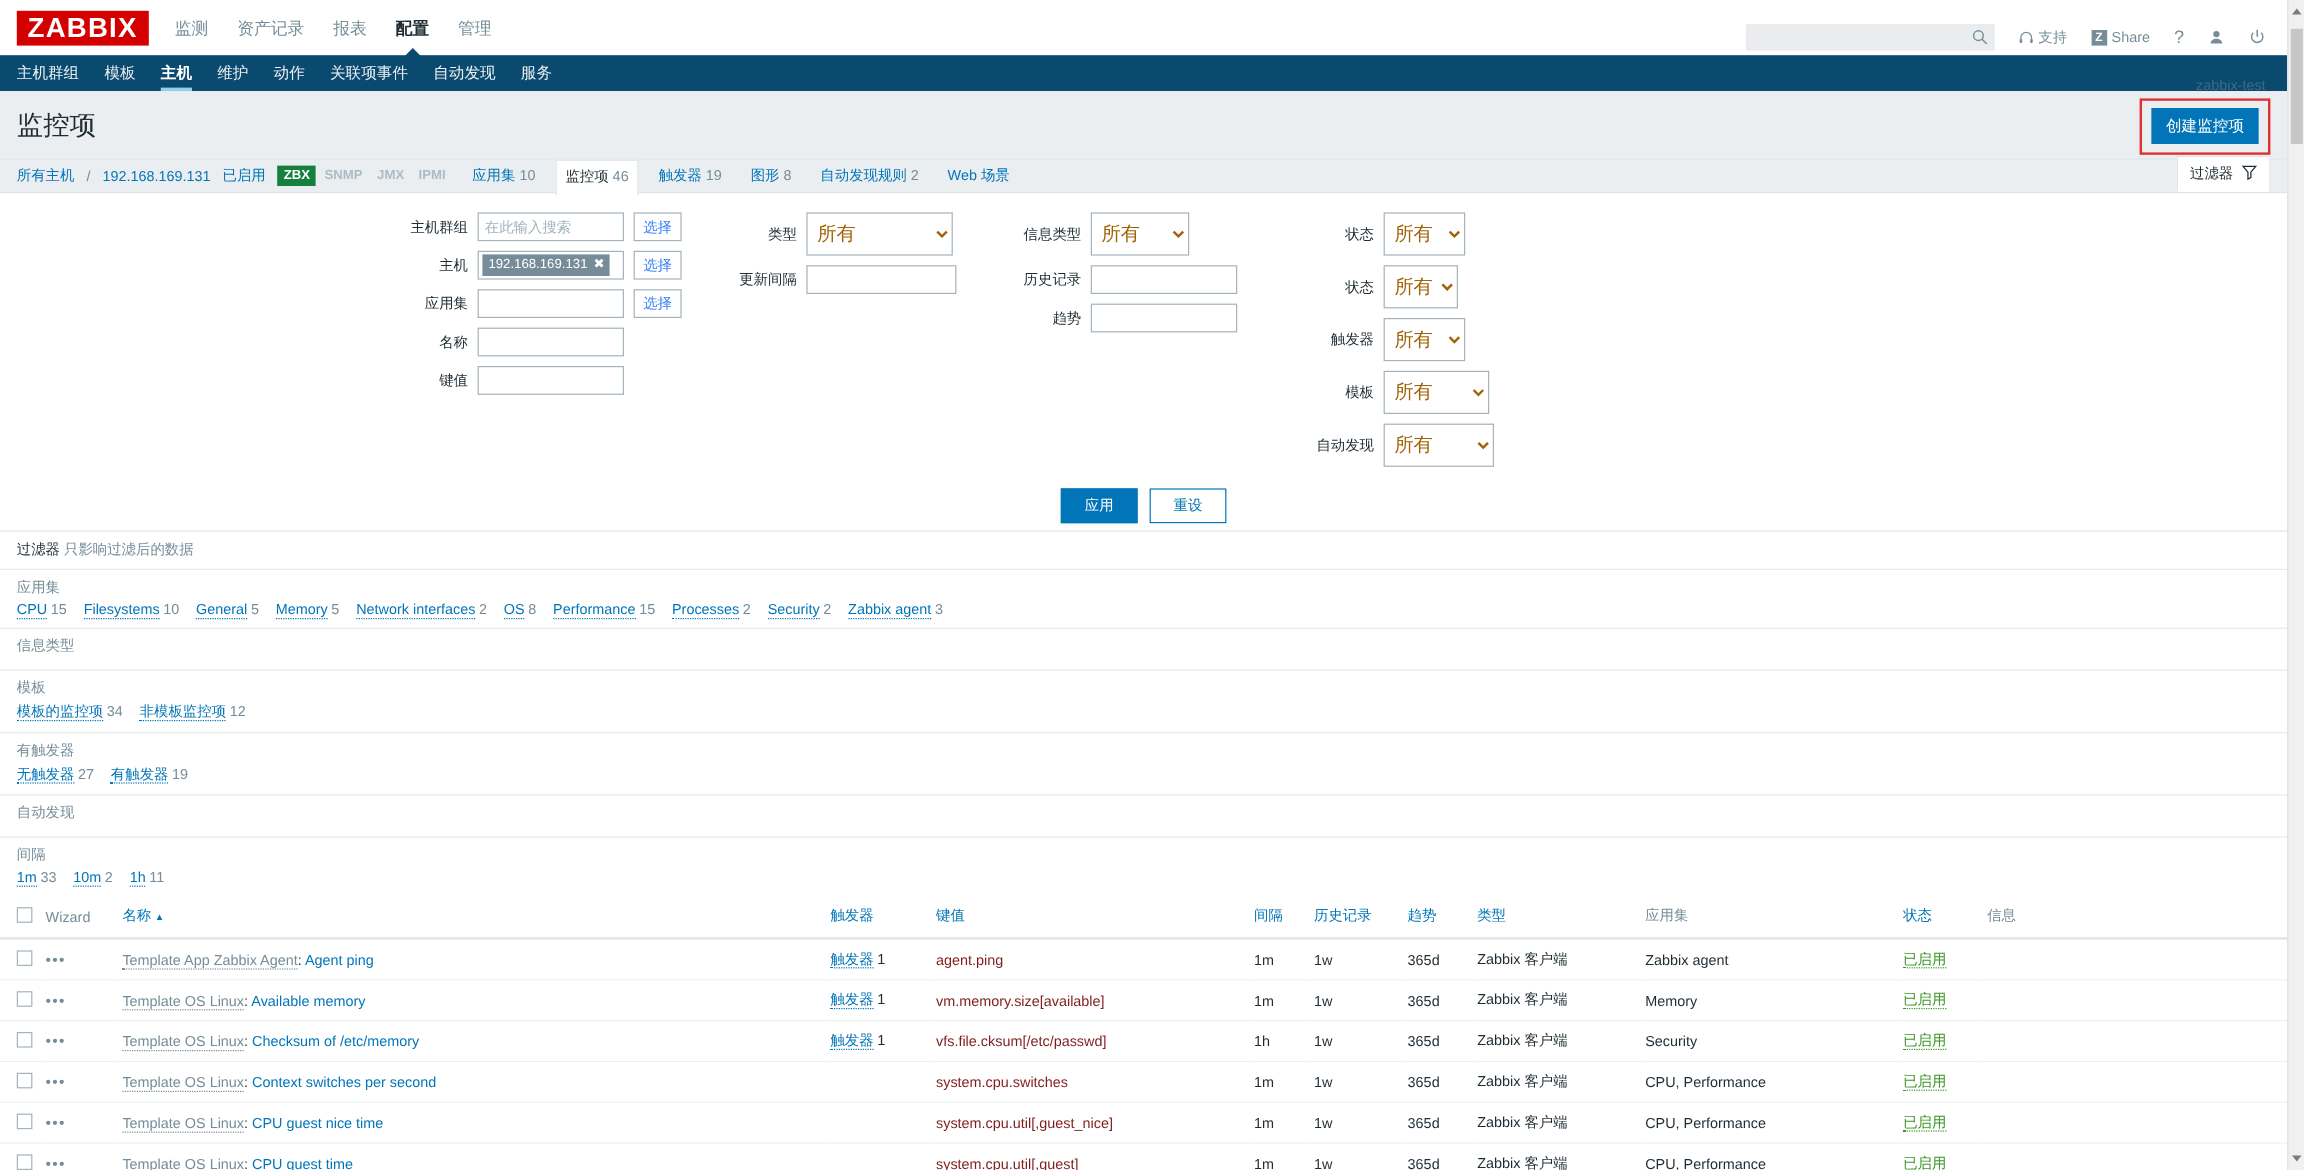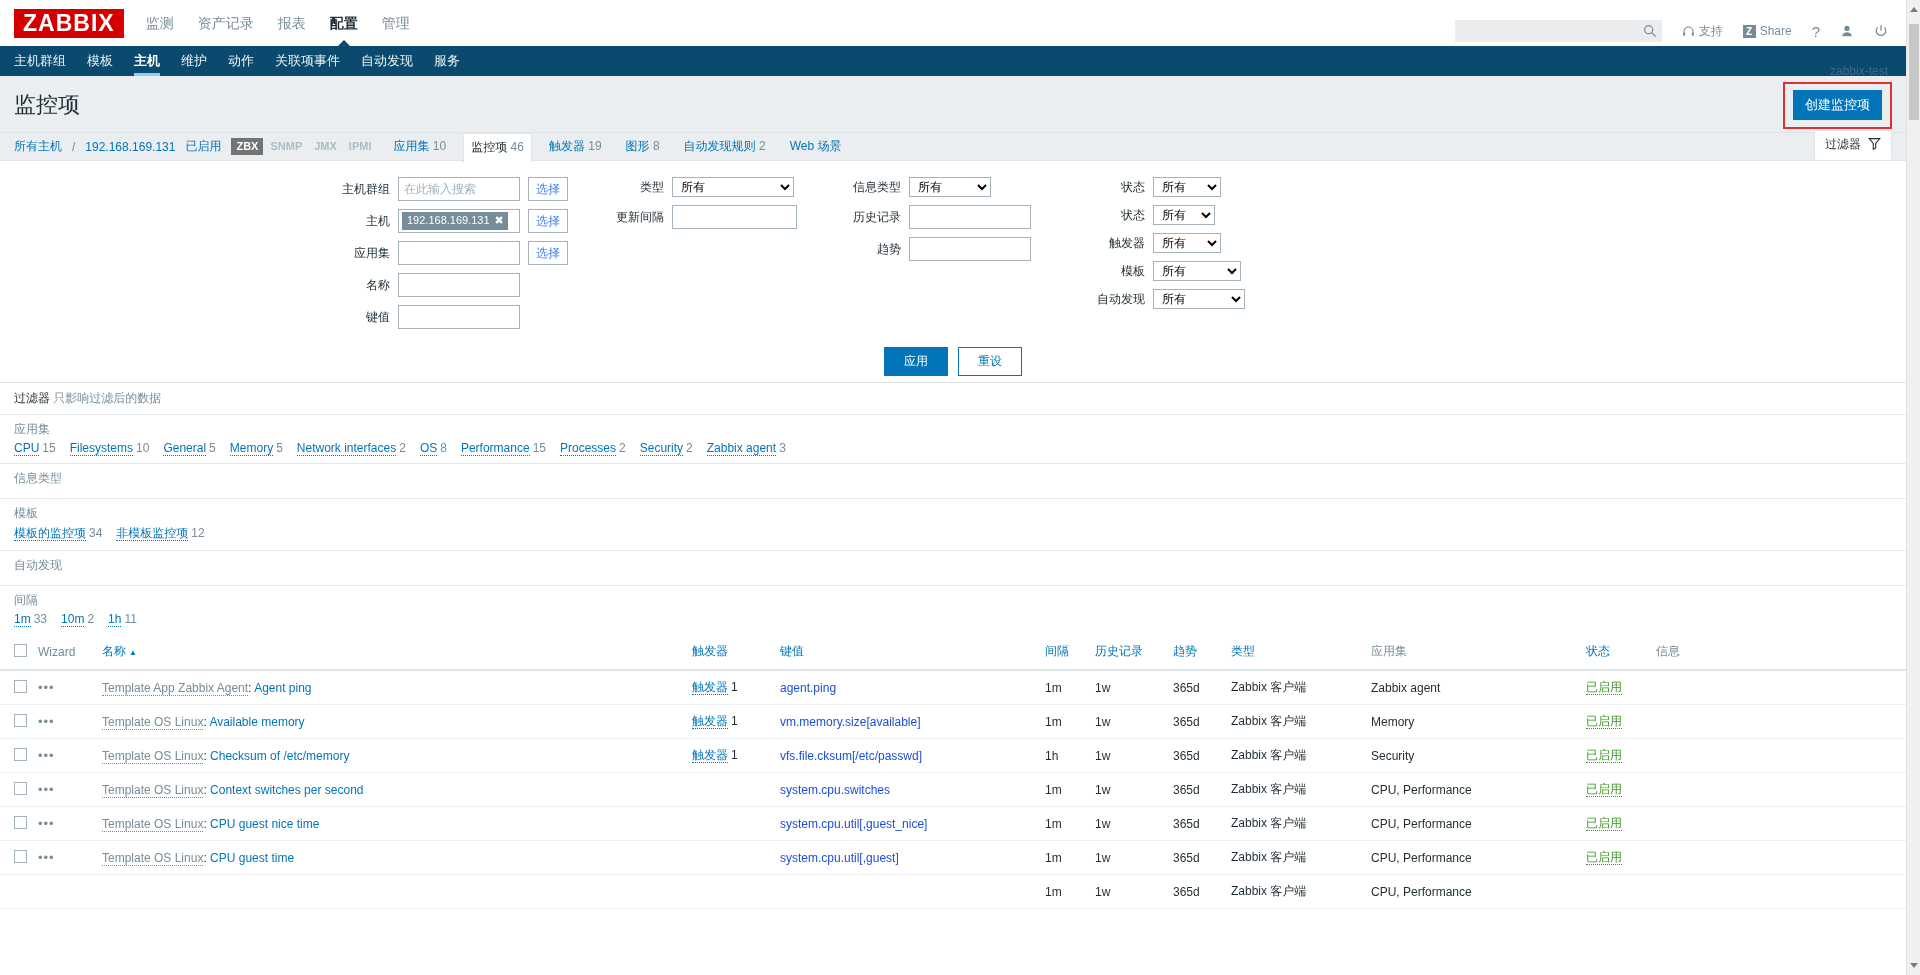--- a/index.html
+++ b/index.html
@@ -157,21 +157,21 @@
   .status-on { color: #3a9625; }
   .proto {
     display: inline-flex; gap: 2px; align-items:center;
   }
   .proto span {
     font-size: 11px; font-weight: 700;
     padding: 1px 4px 2px 4px;
     color: #acbcc5;
     border: 1px solid transparent;
   }
-  .proto span.on { background: #737373; color: #fff; }
+  .proto span.on { background: #15803d; color: #fff; }
   .crumbtab {
     padding: 5px 7px 6px 7px;
     color: #0275b8;
     text-decoration: none;
   }
   .crumbtab.sel {
     background: #fff;
     color: #1f2c33;
     border: 1px solid #dfe4e7;
     border-bottom-color: #fff;
@@ -249,25 +249,25 @@
     height: 24px;
     min-width: 40px;
     border: 1px solid #a3b2bb;
     background: #fff;
     color: #3b82f6;
     font-size: 12px;
     cursor: pointer;
     font-family: "Liberation Sans", sans-serif;
   }
   select.sel {
-    height: 20px;
+    height: 36px;
     border: 1px solid #a3b2bb;
     background: #fff;
-    font-size: 12px;
-    color: #000000;
+    font-size: 16px;
+    color: #a16207;
     font-family: "Liberation Sans", sans-serif;
     padding-left: 4px;
     outline: none;
   }
   .sel-w1 { width: 122px; }
   .sel-w2 { width: 82px; }
   .sel-w3 { width: 62px; }
   .sel-w4 { width: 68px; }
   .sel-w5 { width: 88px; }
   .sel-w6 { width: 92px; }
@@ -347,21 +347,21 @@
     color: #768d99;
     border-bottom: 1px dotted #768d99;
     text-decoration: none;
   }
   .itemname { color: #0275b8; text-decoration: none; }
   .trg {
     color: #0275b8; text-decoration: none;
     border-bottom: 1px dotted #0275b8;
   }
   .trgn { color: #1f2c33; margin-left: 3px; }
-  .keylink { color: #1d4ed8; text-decoration: none; }
+  .keylink { color: #7f1d1d; text-decoration: none; }
   .enabled { color: #3a9625; border-bottom: 1px dotted #3a9625; text-decoration:none; cursor:pointer;}
 
   .c-cb   { width: 34px; padding-left: 14px !important;}
   .c-wiz  { width: 64px; }
   .c-name { width: 590px; }
   .c-trg  { width: 88px; }
   .c-key  { width: 265px; }
   .c-int  { width: 50px; }
   .c-hist { width: 78px; }
   .c-trd  { width: 58px; }
@@ -629,20 +629,27 @@
   </div>
 
   <div class="sf-block">
     <div class="sf-label">模板</div>
     <div class="sf-items">
       <span class="sf-item"><a>模板的监控项</a><span class="n">34</span></span>
       <span class="sf-item"><a>非模板监控项</a><span class="n">12</span></span>
     </div>
   </div>
 
+  <div class="sf-block">
+    <div class="sf-label">有触发器</div>
+    <div class="sf-items">
+      <span class="sf-item"><a>无触发器</a><span class="n">27</span></span>
+      <span class="sf-item"><a>有触发器</a><span class="n">19</span></span>
+    </div>
+  </div>
 
   <div class="sf-block">
     <div class="sf-label">自动发现</div>
   </div>
 
   <div class="sf-block">
     <div class="sf-label">间隔</div>
     <div class="sf-items">
       <span class="sf-item"><a>1m</a><span class="n">33</span></span>
       <span class="sf-item"><a>10m</a><span class="n">2</span></span>

